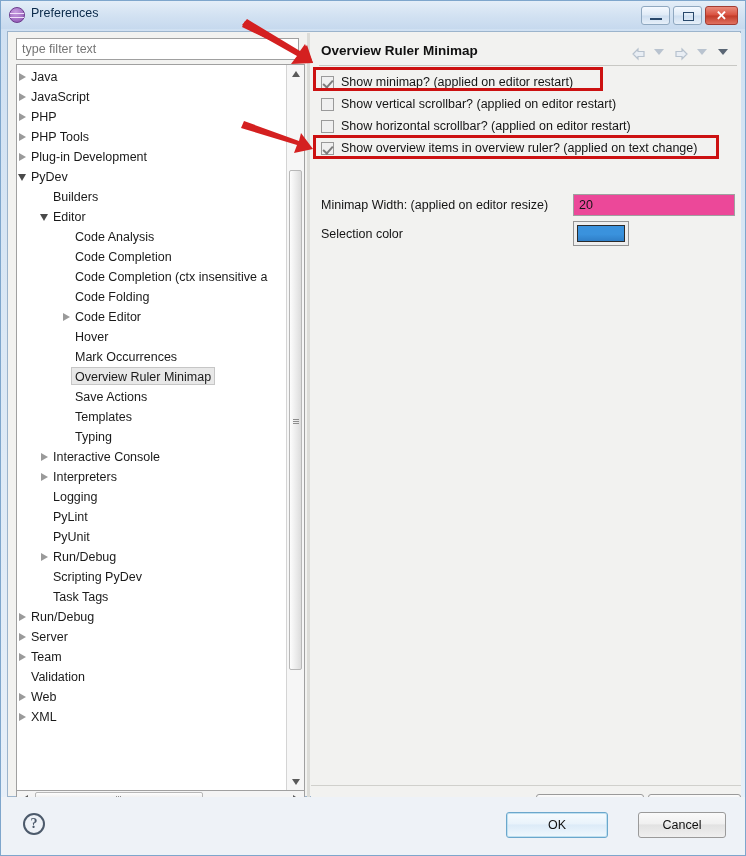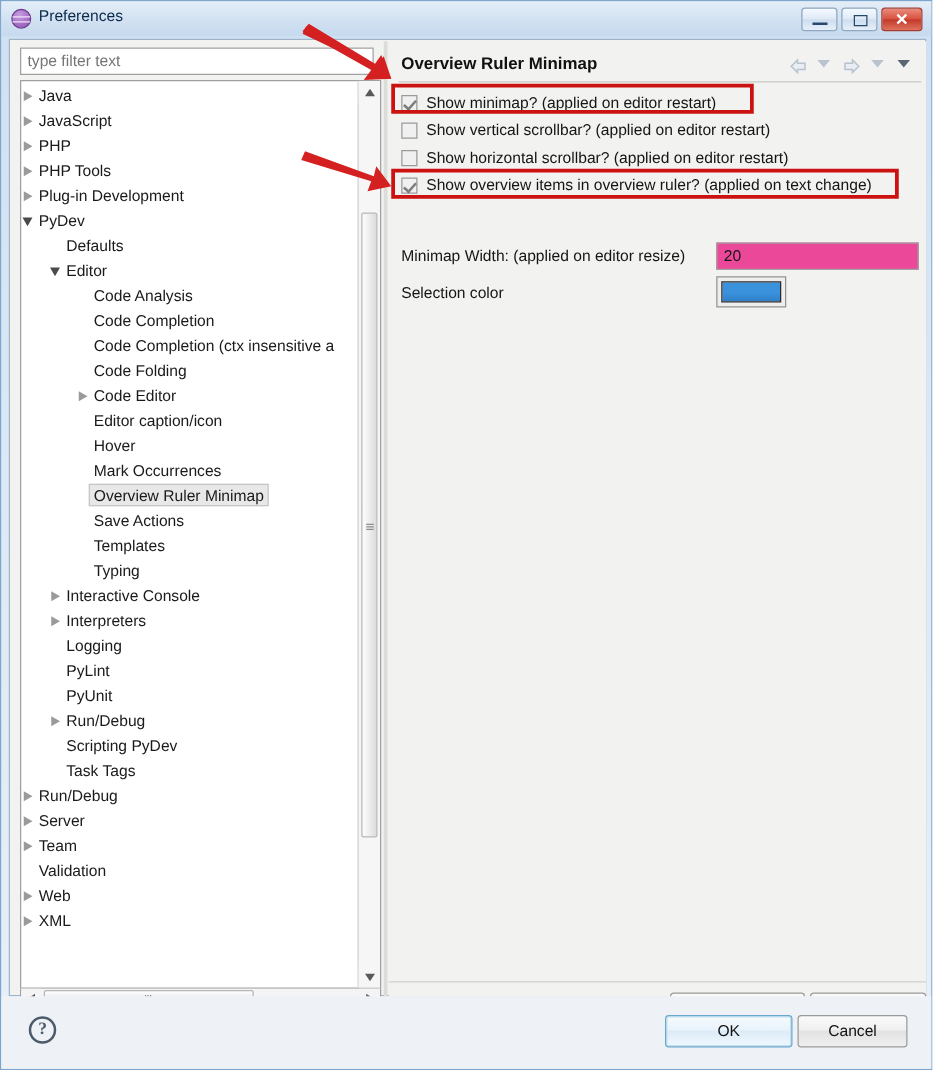--- a/index.html
+++ b/index.html
@@ -451,21 +451,21 @@
     box-sizing: border-box;
     color: #4c5a6b;
     font-size: 14px;
     font-weight: bold;
     line-height: 18px;
     text-align: center;
     font-family: "Liberation Serif", serif;
   }
   #btn-ok {
     position: absolute;
-    left: 531px; top: 811px;
+    left: 505px; top: 811px;
     width: 102px; height: 26px;
     border: 1px solid #6ba7cc;
     box-shadow: 0 0 0 1px #bfe0f0 inset;
     background: linear-gradient(to bottom, #f6fbfe 0%, #e9f3fb 45%, #dcebf8 50%, #f0f8fd 100%);
   }
   #btn-cancel {
     position: absolute;
     left: 637px; top: 811px;
     width: 88px; height: 26px;
   }
@@ -522,44 +522,41 @@
           </div>
           <div class="tree-item">
             <div class="tw-collapsed-outline" style="left: 2px;"></div>
             <span class="tree-label" style="left: 14px;">Plug-in Development</span>
           </div>
           <div class="tree-item">
             <div class="tw-expanded" style="left: 1px;"></div>
             <span class="tree-label" style="left: 14px;">PyDev</span>
           </div>
           <div class="tree-item">
-            <span class="tree-label" style="left: 36px;">Defaults</span>
+            <span class="tree-label" style="left: 36px;">Builders</span>
           </div>
           <div class="tree-item">
             <div class="tw-expanded" style="left: 23px;"></div>
             <span class="tree-label" style="left: 36px;">Editor</span>
           </div>
           <div class="tree-item">
             <span class="tree-label" style="left: 58px;">Code Analysis</span>
           </div>
           <div class="tree-item">
             <span class="tree-label" style="left: 58px;">Code Completion</span>
           </div>
           <div class="tree-item">
             <span class="tree-label" style="left: 58px;">Code Completion (ctx insensitive a</span>
           </div>
           <div class="tree-item">
             <span class="tree-label" style="left: 58px;">Code Folding</span>
           </div>
           <div class="tree-item">
             <div class="tw-collapsed-outline" style="left: 46px;"></div>
             <span class="tree-label" style="left: 58px;">Code Editor</span>
-          </div>
-          <div class="tree-item">
-            <span class="tree-label" style="left: 58px;">Editor caption/icon</span>
           </div>
           <div class="tree-item">
             <span class="tree-label" style="left: 58px;">Hover</span>
           </div>
           <div class="tree-item">
             <span class="tree-label" style="left: 58px;">Mark Occurrences</span>
           </div>
           <div class="tree-item selected">
             <span class="tree-label" style="left: 58px;">Overview Ruler Minimap</span>
           </div>

